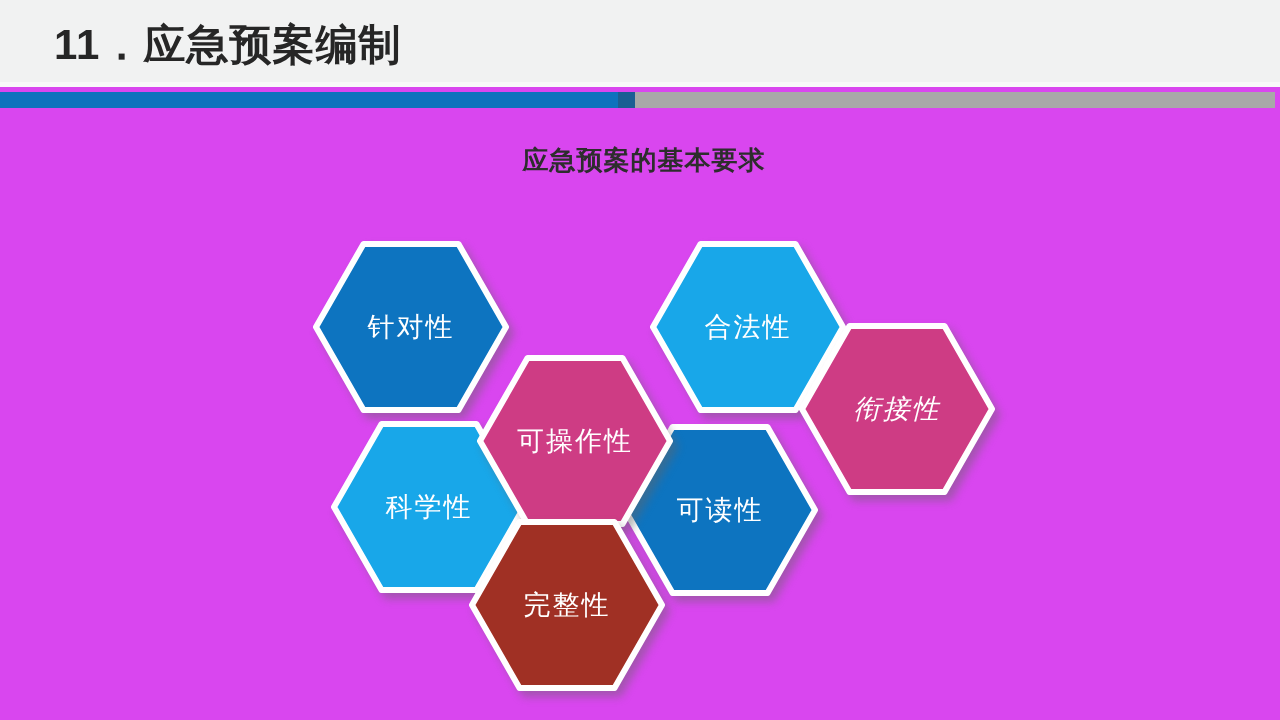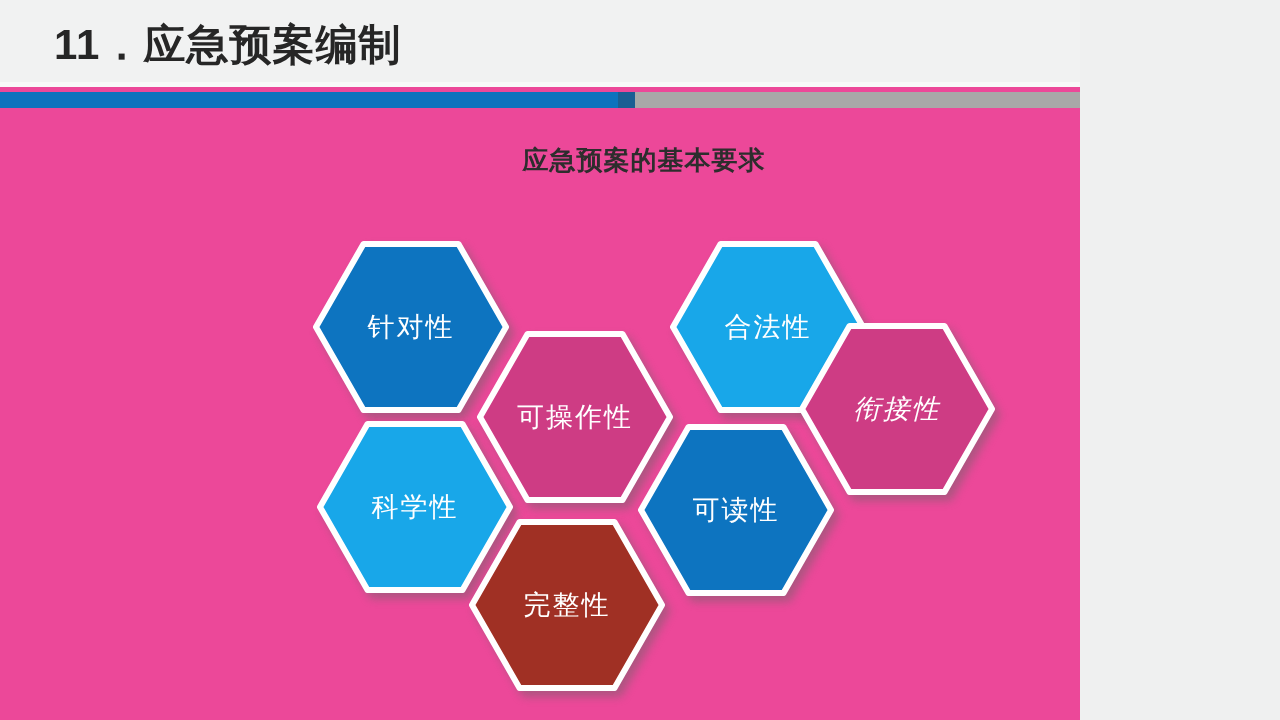--- a/index.html
+++ b/index.html
@@ -3,23 +3,23 @@
 <meta charset="utf-8">
 <style>
   * { margin: 0; padding: 0; box-sizing: border-box; }
   html, body { width: 1280px; height: 720px; }
   body {
     font-family: "Liberation Sans", "DejaVu Sans", sans-serif;
     background: #eff0f0;
   }
   .slide {
     position: relative;
-    width: 1080px;
+    width: 1280px;
     height: 720px;
-    background: #ec4899;
+    background: #d946ef;
     overflow: hidden;
   }
   
   .header-band {
     position: absolute;
     left: 0; top: 0;
     width: 1280px; height: 87px;
     background: #f1f2f2;
     border-bottom: 5px solid #f8f9f9;
   }
@@ -67,25 +67,25 @@
     inset: 0;
     display: flex;
     align-items: center;
     justify-content: center;
     font-size: 27px;
     color: #ffffff;
     letter-spacing: 2px;
     white-space: nowrap;
   }
   .hex-specificity  { left: 316px; top: 244px; text-align: right; }
-  .hex-legality     { left: 673px; top: 244px; }
+  .hex-legality     { left: 653px; top: 244px; }
   .hex-cohesion     { left: 802px; top: 326px; font-style: italic; }
-  .hex-scientific   { left: 320px; top: 424px; text-align: right; }
-  .hex-readability  { left: 641px; top: 427px; }
-  .hex-operability  { left: 480px; top: 334px; }
+  .hex-scientific   { left: 334px; top: 424px; text-align: right; }
+  .hex-readability  { left: 625px; top: 427px; }
+  .hex-operability  { left: 480px; top: 358px; }
   .hex-completeness { left: 472px; top: 522px; }
 </style>
 </head>
 <body>
 
 <div class="slide">
 
   <div class="header-band"></div>
   <h1 class="slide-title">11．应急预案编制</h1>
 

